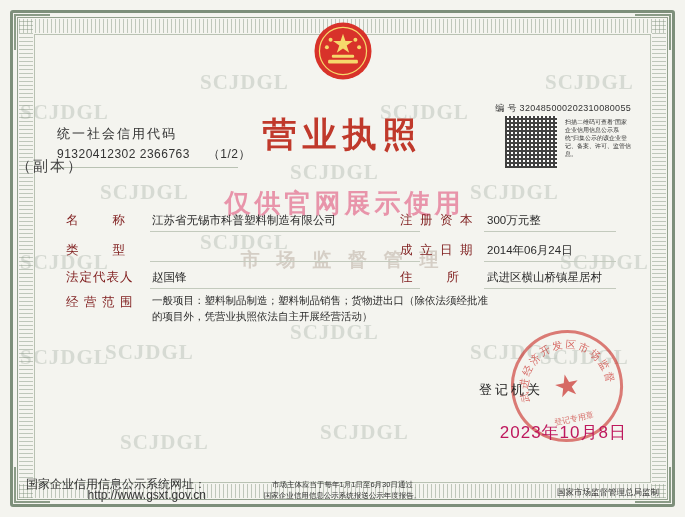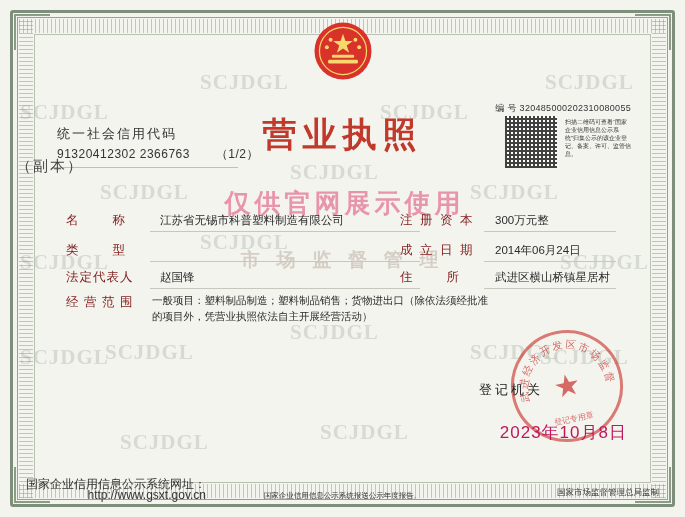--- a/index.html
+++ b/index.html
@@ -52,21 +52,21 @@
   .serial{position:absolute;right:54px;top:102px;font-size:9px;color:#333;letter-spacing:.3px;}
   .qr{position:absolute;right:128px;top:116px;width:52px;height:52px;
       background:
       repeating-linear-gradient(0deg,#222 0 2px,transparent 2px 4px),
       repeating-linear-gradient(90deg,#222 0 2px,transparent 2px 4px);
       background-color:#fff;opacity:.85;}
   .qr-note{position:absolute;right:54px;top:118px;width:66px;font-size:6px;line-height:8px;color:#333;}
 
   
   .flabel{position:absolute;font-size:12.5px;color:#7f1d1d;letter-spacing:3px;}
-  .fvalue{position:absolute;font-size:11.5px;color:#2b2b2b;margin-left:8px;}
+  .fvalue{position:absolute;font-size:11.5px;color:#2b2b2b;}
   .fline{position:absolute;height:1px;background:#c3cabd;}
 
   .scope-text{position:absolute;left:152px;top:292px;width:345px;font-size:10.5px;line-height:16px;color:#2b2b2b;}
 
   
   .seal{position:absolute;right:62px;top:330px;width:112px;height:112px;border-radius:50%;
     border:3px solid rgba(200,40,35,.75);box-sizing:border-box;opacity:.8;
     transform:rotate(-12deg);}
   .seal .star{position:absolute;left:50%;top:50%;transform:translate(-50%,-50%);
     font-size:30px;color:rgba(200,40,35,.85);line-height:1;}
@@ -145,21 +145,21 @@
   <div class="serial">
     <span>编 号</span>
     <span>320485000202310080055</span>
   </div>
   <div class="qr"></div>
   <div class="qr-note">扫描二维码可查看“国家企业信用信息公示系统”归集公示的该企业登记、备案、许可、监管信息。</div>
 
   <div class="code-label">统一社会信用代码</div>
   <div class="code-value">
     <span>91320412302 2366763</span>
-    <span style="margin-left:22px;">（1/2）</span>
+    <span style="margin-left:14px;">（1/2）</span>
   </div>
   <div class="code-divider"></div>
 
   <div class="title">营业执照</div>
   <div class="subtitle">（副本）</div>
 
   <div class="notice">仅供官网展示使用</div>
   <div class="notice2">市 场 监 督 管 理</div>
 
   <div class="flabel" style="left:66px;top:212px;">名　　称</div>
@@ -204,18 +204,19 @@
   <div class="date-line">
     <span>2023</span><span>年</span><span>10</span><span>月</span><span>8</span><span>日</span>
   </div>
 
   <div class="footer">
     <div class="foot-left">
       <div>国家企业信用信息公示系统网址：</div>
       <div>http://www.gsxt.gov.cn</div>
     </div>
     <div class="foot-mid">
+      <div>市场主体应当于每年1月1日至6月30日通过</div>
       <div>国家企业信用信息公示系统报送公示年度报告。</div>
     </div>
     <div class="foot-right">国家市场监督管理总局监制</div>
   </div>
 
 </div>
 
 </body></html>

